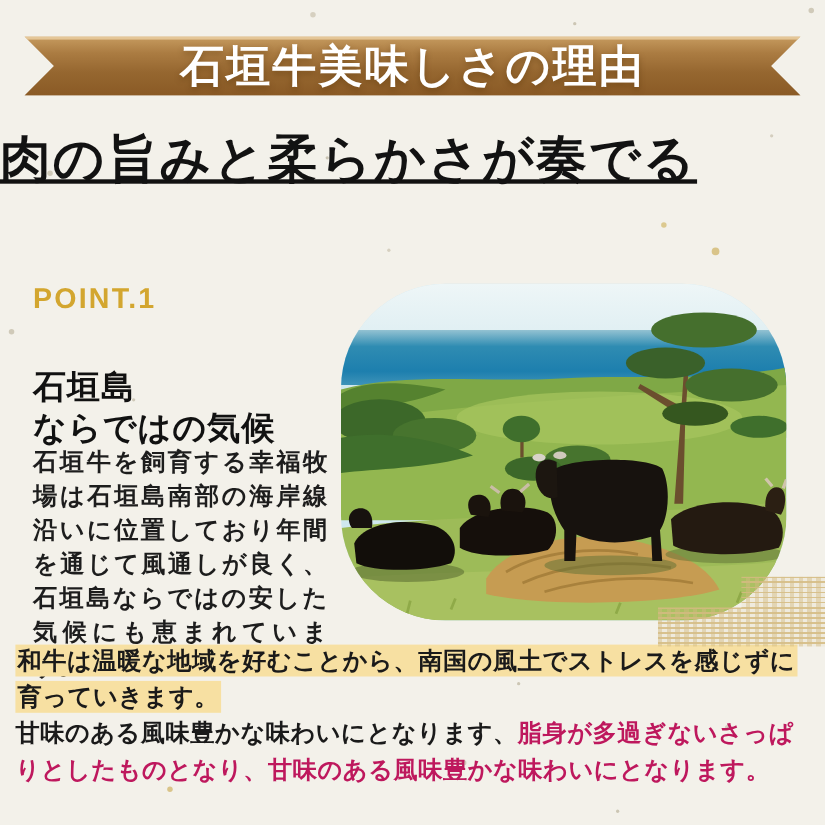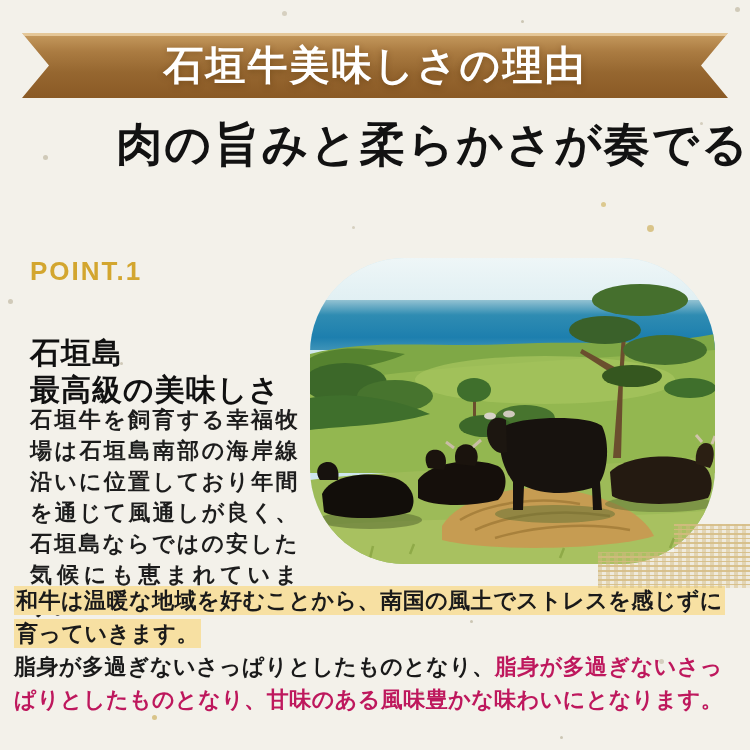--- a/index.html
+++ b/index.html
@@ -15,40 +15,41 @@
     box-shadow:
       283px 12px 0 1px #d6d0c0, 521px 20px 0 0 #ccc6b4, 736px 8px 0 1px #d0cab9,
       44px 156px 0 1px #d0cab9, 296px 142px 0 0 #c9c3b2, 700px 122px 0 0 #d4cebe,
       602px 203px 0 1px #dcc98f, 649px 227px 0 2px #d9c489, 120px 362px 0 0 #cfc9b8,
       9px 300px 0 1px #d0cab9, 175px 628px 0 2px #d9c489, 153px 716px 0 1px #d9c489,
       420px 692px 0 1px #cfc9b8, 560px 736px 0 0 #ccc6b4, 30px 622px 0 0 #cfc9b8,
       660px 660px 0 1px #d4cebe, 470px 620px 0 0 #ccc6b4, 352px 226px 0 0 #d6d0c0;
   }
   
   .ribbon{
-    position:absolute;left:22px;top:33px;width:706px;height:65px;
+    position:absolute;left:22px;top:33px;width:706px;height:54px;
     background:linear-gradient(180deg,#c79c60 0%,#ab7c42 28%,#966730 60%,#8a5a25 100%);
     clip-path:polygon(0 0,100% 0,calc(100% - 27px) 50%,100% 100%,0 100%,27px 50%);
-    display:flex;align-items:center;justify-content:center;
+    display:flex;align-items:flex-start;justify-content:center;
   }
   .ribbon::before{
     content:"";position:absolute;left:0;top:0;width:100%;height:3px;
     background:rgba(255,236,200,.55);
   }
   .ribbon-title{
     color:#fff;font-family:"DejaVu Serif","Liberation Serif",serif;
     font-size:40px;font-weight:700;letter-spacing:2px;
     text-shadow:0 2px 6px rgba(80,45,0,.4);white-space:nowrap;
   }
   
   .headline{
-    position:absolute;left:0;top:116px;width:750px;text-align:right;
+    position:absolute;left:0;top:116px;width:750px;text-align:left;
     font-family:"DejaVu Serif","Liberation Serif",serif;
     color:#121212;font-weight:700;font-size:46px;line-height:57px;letter-spacing:2px;
     white-space:nowrap;
+    text-decoration:underline;
   }
   
   .point-label{
     position:absolute;left:30px;top:256px;
     font-size:26px;letter-spacing:2px;color:#d3a62f;font-weight:700;
   }
   .point-heading{
     position:absolute;left:30px;top:294px;
     font-size:30px;line-height:37px;font-weight:800;color:#111;letter-spacing:1px;
     white-space:nowrap;
@@ -98,21 +99,21 @@
 </div>
 
 <div class="headline">
   <div>肉の旨みと柔らかさが奏でる</div>
 </div>
 
 <div class="point-label">POINT.1</div>
 
 <div class="point-heading">
   <div>石垣島</div>
-  <div>最高級の美味しさ</div>
+  <div>ならではの気候</div>
 </div>
 
 <p class="point-body">石垣牛を飼育する幸福牧場は石垣島南部の海岸線沿いに位置しており年間を通じて風通しが良く、石垣島ならではの安した気候にも恵まれています。</p>
 
 <div class="photo">
   <svg viewBox="0 0 405 306" preserveAspectRatio="none">
     <defs>
       <linearGradient id="skyG" x1="0" y1="0" x2="0" y2="1">
         <stop offset="0" stop-color="#eef6f7"></stop>
         <stop offset="1" stop-color="#cfe7ee"></stop>
@@ -181,14 +182,14 @@
     <path d="M392,184 L386,177 M402,186 L405,178" stroke="#d0c4ab" stroke-width="3"></path>
 
     <path d="M30,296 L34,284 M60,300 L63,288 M100,296 L104,286 M360,290 L364,280 M390,296 L393,286 M250,300 L254,290" stroke="#8faa48" stroke-width="2.5"></path>
   </svg>
 </div>
 
 <div class="foil"></div>
 
 <div class="bottom-block">
   <p><span class="hl">和牛は温暖な地域を好むことから、南国の風土でストレスを感じずに育っていきます。</span></p>
-  <p><span>脂身が多過ぎないさっぱりとしたものとなり、</span><span class="red">脂身が多過ぎないさっぱりとしたものとなり、甘味のある風味豊かな味わいにとなります。</span></p>
+  <p><span>甘味のある風味豊かな味わいにとなります、</span><span class="red">脂身が多過ぎないさっぱりとしたものとなり、甘味のある風味豊かな味わいにとなります。</span></p>
 </div>
 
 </body></html>

